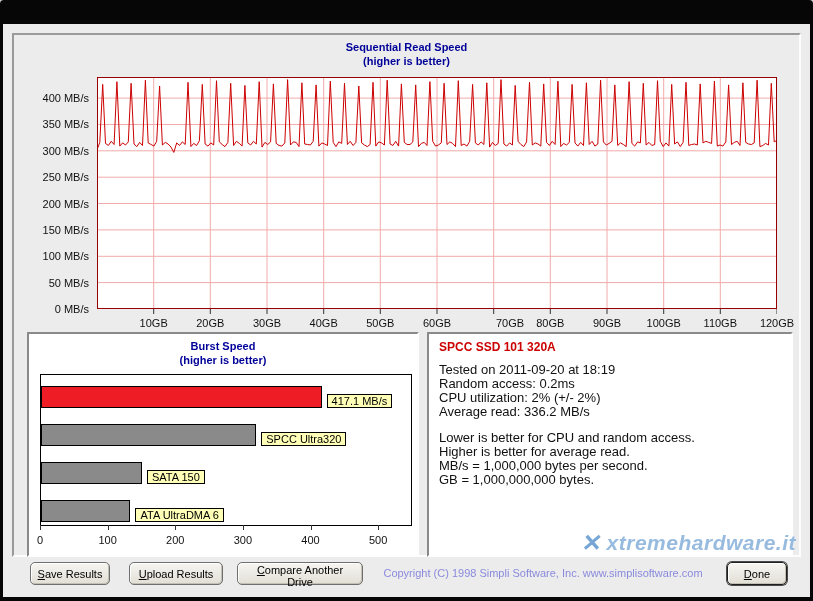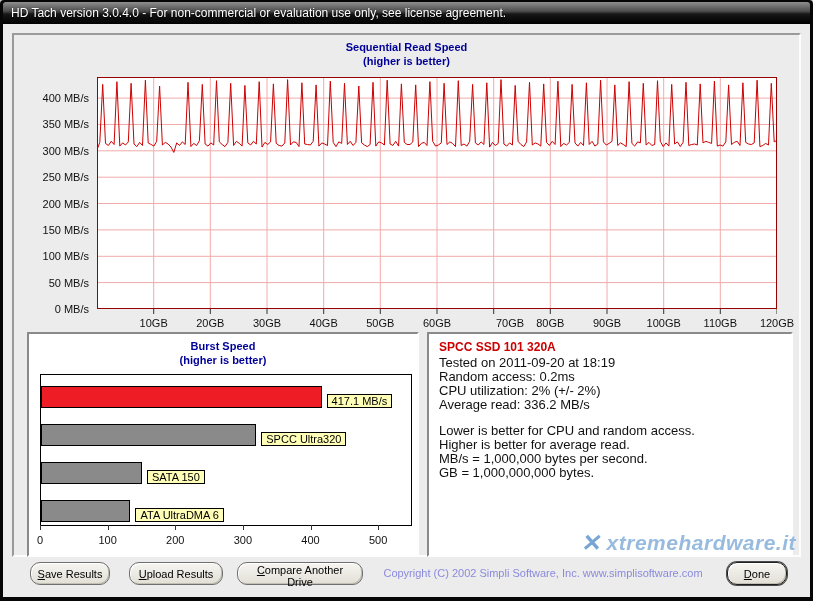--- a/index.html
+++ b/index.html
@@ -19,40 +19,37 @@
   #seq-xlabels{position:absolute;left:83px;top:282px;width:680px;height:14px;}
   #seq-xlabels span{position:absolute;transform:translateX(-50%);font-size:11px;color:#111;white-space:nowrap;}
   #burst-plot{position:absolute;left:11px;top:40px;width:372px;height:152px;background:#fff;border:1px solid #000;box-sizing:border-box;}
   .bar-row{position:absolute;left:0;right:0;height:22px;display:flex;align-items:flex-end;}
   .bar{height:22px;border:1px solid #000;box-sizing:border-box;flex:none;}
   .bar-tag{margin-left:5px;background:#ffffb8;border:1px solid #000;font-size:11px;padding:0 4px;white-space:nowrap;color:#000;}
   #burst-xlabels{position:absolute;left:11px;top:200px;width:372px;height:14px;}
   #burst-xlabels span{position:absolute;transform:translateX(-50%);font-size:11px;color:#111;}
   #burst-xlabels i{position:absolute;top:-9px;width:1px;height:5px;background:#333;}
   .info-panel{padding:6px 10px;}
-  .info-title{font-size:12px;font-weight:bold;color:#cc0000;margin-bottom:2px;}
+  .info-title{font-size:12px;font-weight:bold;color:#cc0000;margin-bottom:9px;}
   .info-line,.note-line{font-size:13px;color:#111;line-height:14px;min-height:14px;}
   #info-notes{margin-top:12px;}
   .btn{position:absolute;height:23px;font-family:"Liberation Sans",sans-serif;font-size:11px;color:#000;
-    background:linear-gradient(to bottom,#f6f5f1,#e2dfd6);border:1px solid #6f6f6f;border-radius:10px;
+    background:linear-gradient(to bottom,#f6f5f1,#e2dfd6);border:1px solid #6f6f6f;border-radius:5px;
     box-shadow:inset 1px 1px 0 #fff, inset -1px -1px 0 #c2bfb4;cursor:pointer;}
   .btn.default{border:1px solid #1f1f1f;box-shadow:0 0 0 1px #4a4a4a, inset 1px 1px 0 #fff, inset -1px -1px 0 #c2bfb4;}
   .copyright{position:absolute;left:360px;top:543px;width:360px;text-align:center;font-size:11px;color:#8a8ade;}
   .watermark{position:absolute;right:14px;top:505px;z-index:5;display:flex;align-items:center;
     color:rgba(125,170,215,0.8);font-style:italic;font-weight:bold;font-size:21px;letter-spacing:.5px;
     text-shadow:0 0 2px rgba(255,255,255,.9);pointer-events:none;}
   .watermark .wm-logo{font-style:normal;font-size:24px;margin-right:4px;transform:skewX(-8deg);color:rgba(95,150,205,0.85);}
 </style>
 </head>
 <body>
 
 <div class="window">
-  <div class="titlebar">
-    <span>HD Tach version 3.0.4.0  - For non-commercial or evaluation use only, see license agreement.</span>
-  </div>
   <div class="client">
 
     <div class="main-panel">
       <div class="chart-title" style="top:6px;">Sequential Read Speed</div>
       <div class="chart-title" style="top:20px;">(higher is better)</div>
 
       <div id="seq-ylabels">
           <span style="top:15px">400 MB/s</span>
           <span style="top:41px">350 MB/s</span>
           <span style="top:68px">300 MB/s</span>
@@ -166,21 +163,21 @@
             <div class="note-line">GB = 1,000,000,000 bytes.</div>
           </div>
       </div>
     </div>
 
     <button class="btn" style="left:27px;top:538px;width:80px;"><u>S</u>ave Results</button>
     <button class="btn" style="left:126px;top:538px;width:94px;"><u>U</u>pload Results</button>
     <button class="btn" style="left:234px;top:538px;width:126px;"><u>C</u>ompare Another Drive</button>
     <button class="btn default" style="left:724px;top:538px;width:60px;"><u>D</u>one</button>
 
-    <div class="copyright">Copyright (C) 2002 Simpli Software, Inc.  www.simplisoftware.com</div>
+    <div class="copyright">Copyright (C) 1998 Simpli Software, Inc.  www.simplisoftware.com</div>
 
     <div class="watermark">
       <span class="wm-logo">✕</span>
       <span>xtremehardware.it</span>
     </div>
 
   </div>
 </div>
 
 </body></html>

